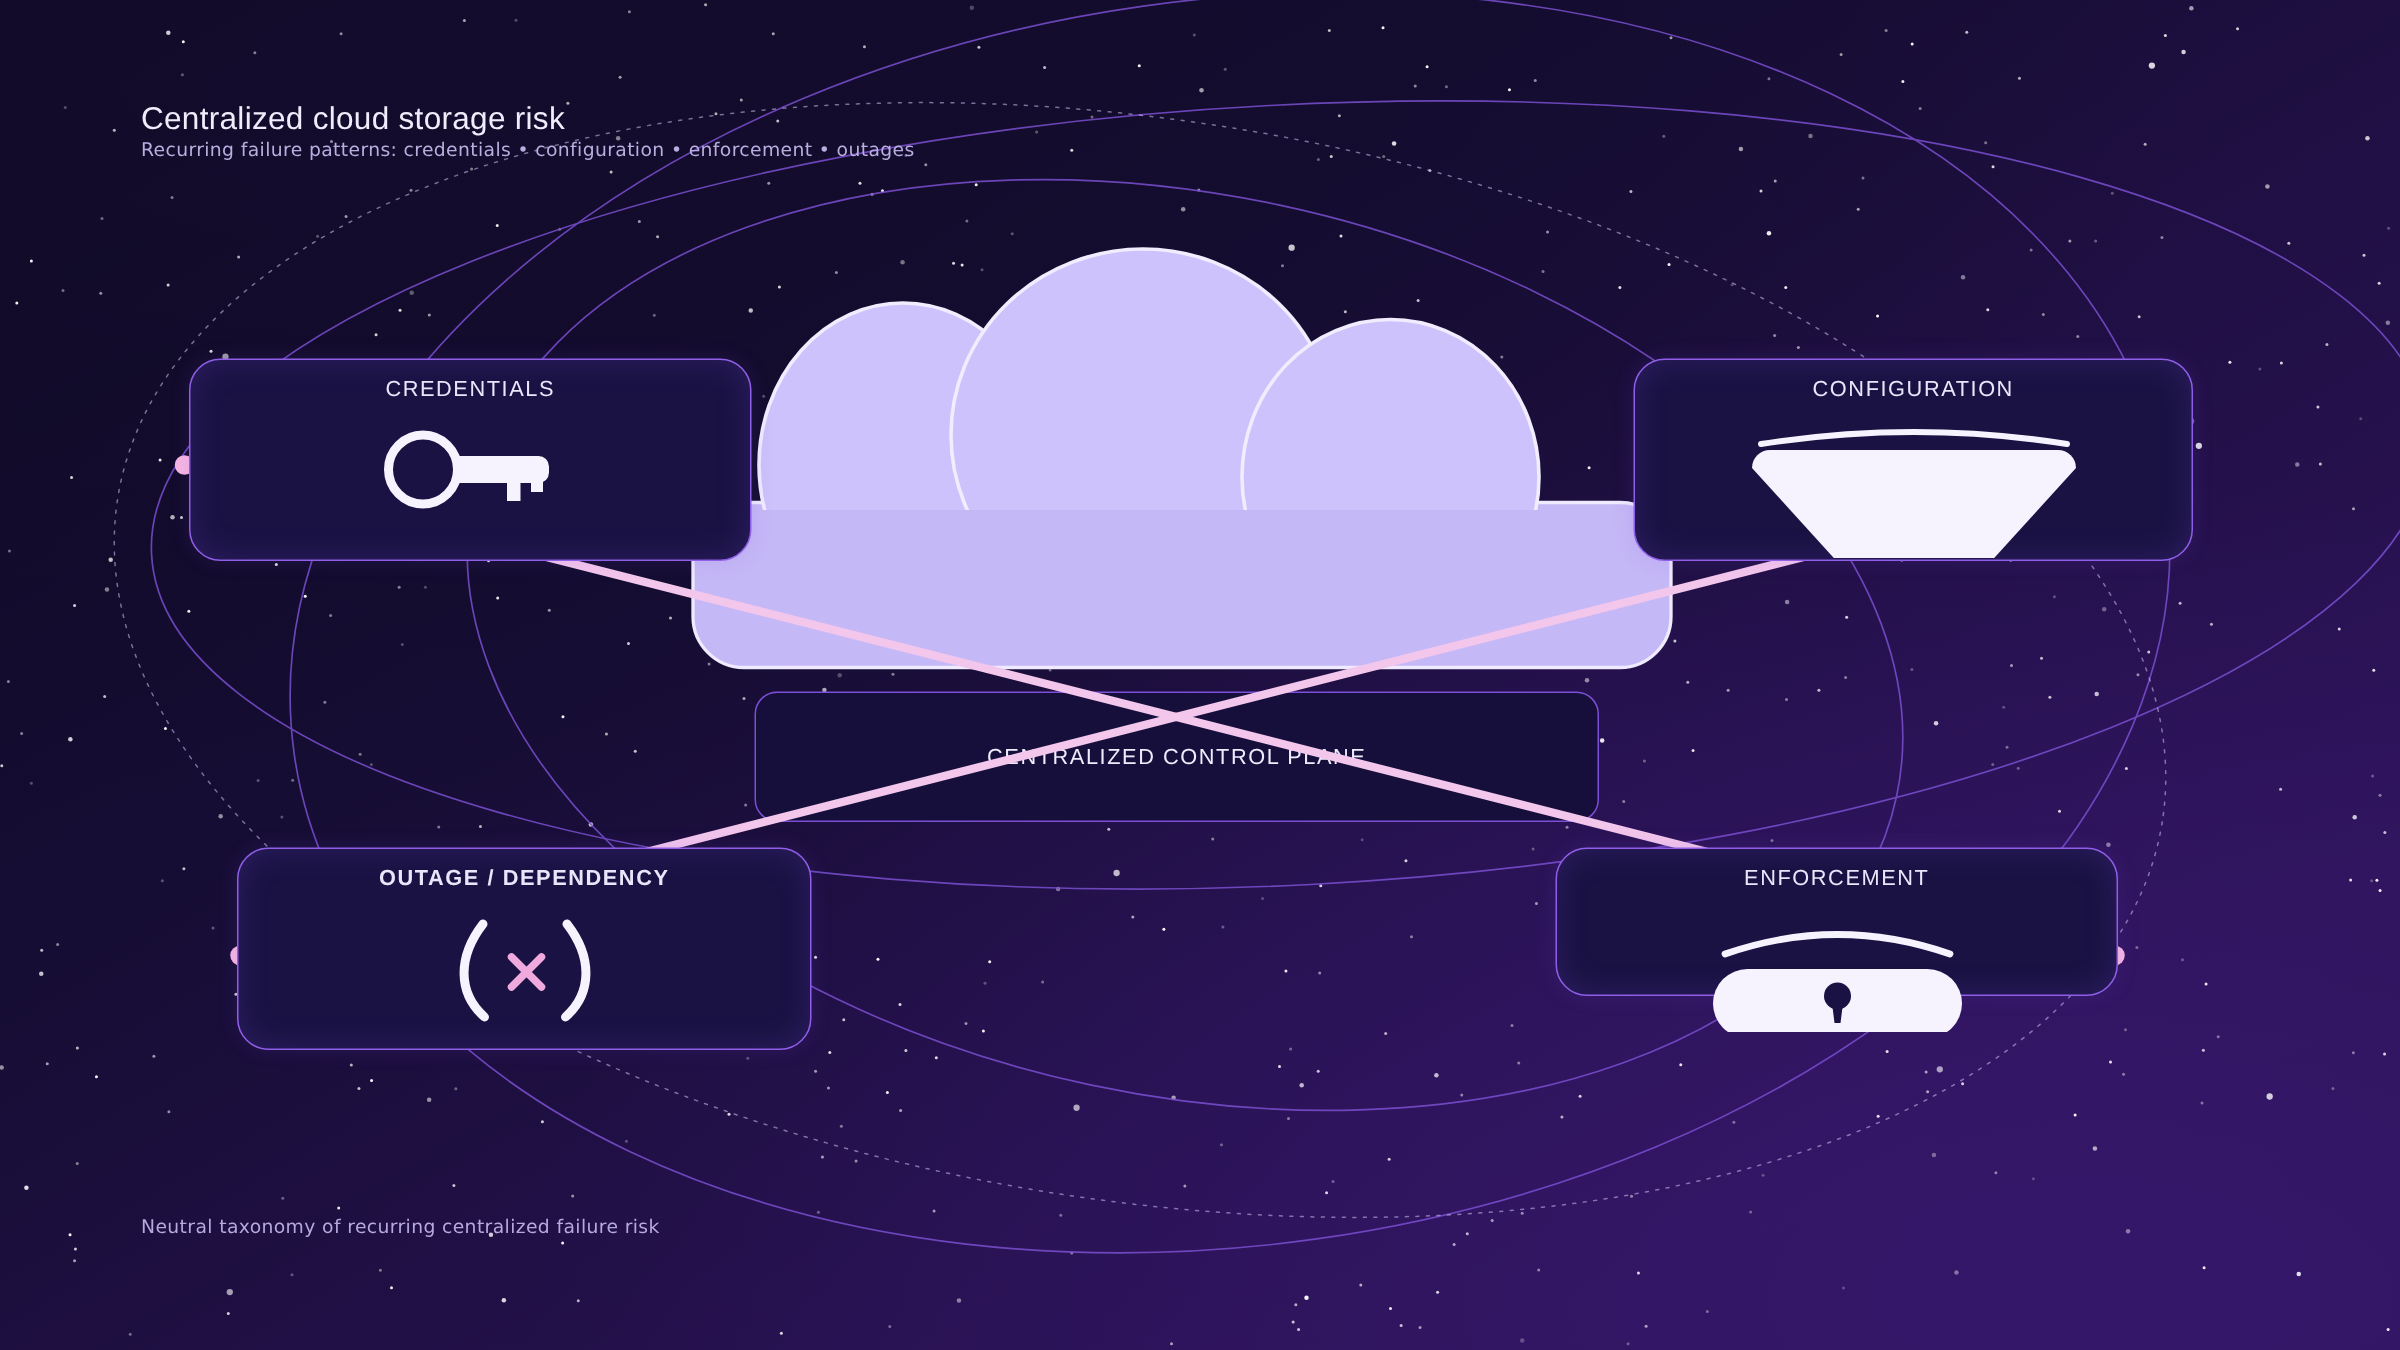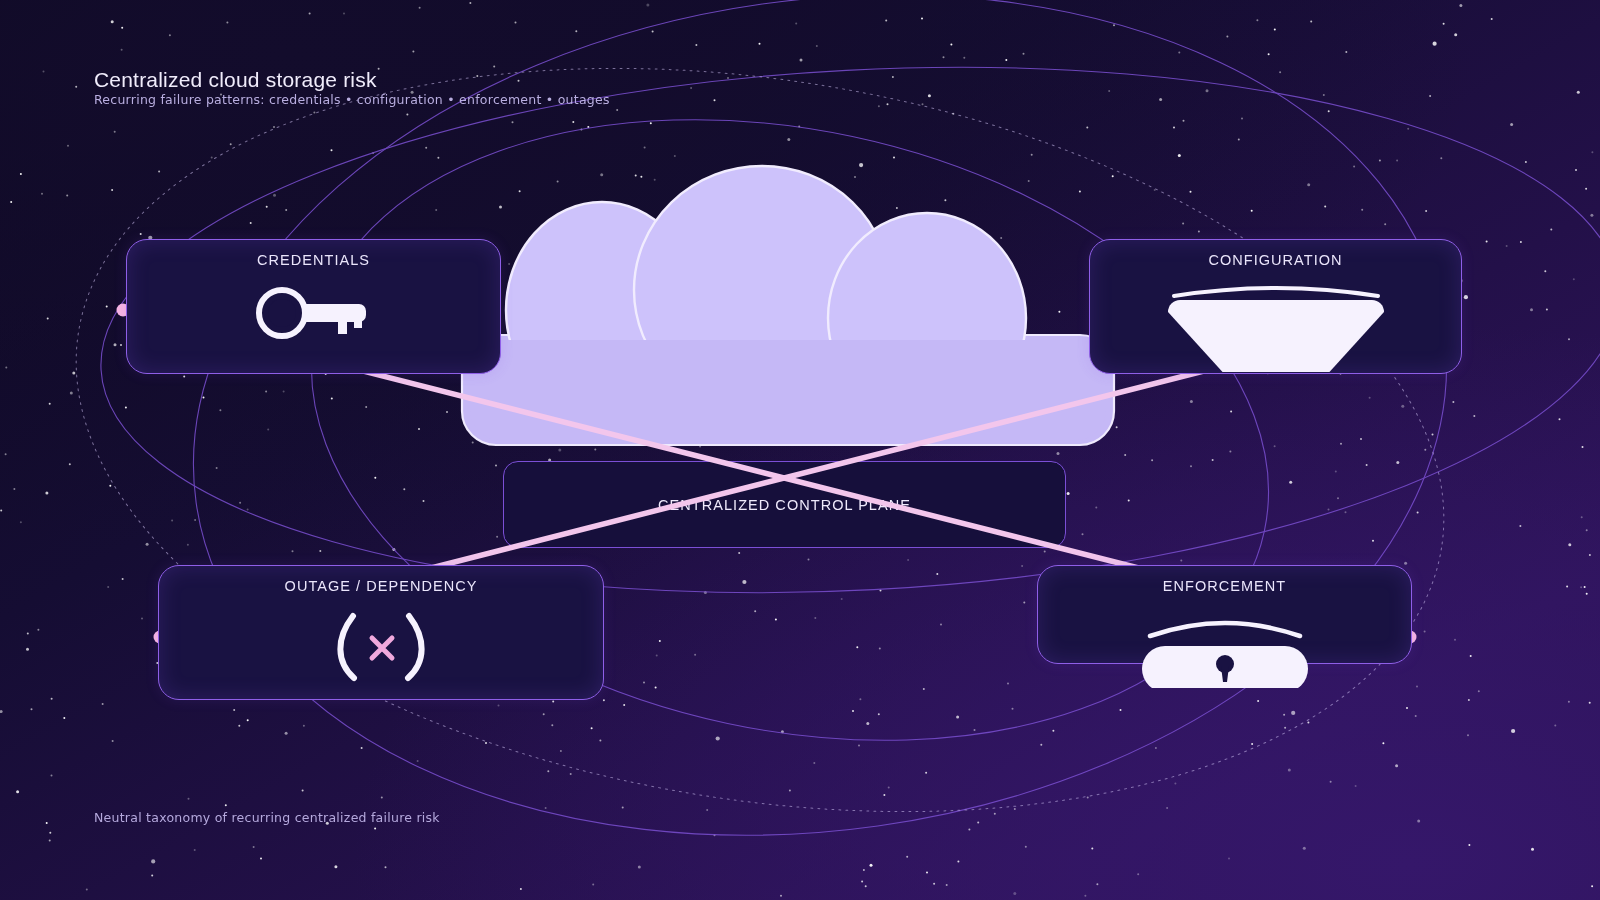--- a/index.html
+++ b/index.html
@@ -59,21 +59,21 @@
     font-family:"Liberation Sans", sans-serif;
     font-size:14.5px; letter-spacing:1.05px; color:#eae5fb;
     white-space:nowrap;
   }
   .card-icon {
     position:absolute; left:0; right:0; top:42px;
     display:flex; align-items:center; justify-content:center;
   }
   #card-credentials   { left:126px;  top:239px; width:375px; height:135px; }
   #card-configuration { left:1069px; top:239px; width:373px; height:135px;margin-left:20px; }
-  #card-outage        { left:158px;  top:565px; width:446px; height:135px; }
+  #card-outage        { left:158px;  top:565px; width:383px; height:135px;font-weight:bold; }
   #card-enforcement   { left:1037px; top:565px; width:375px; height:99px; }
 
   #card-hub {
     position:absolute; z-index:4;
     left:503px; top:461px; width:563px; height:87px;
     background:#160f3b;
     border:1.2px solid #7b4fd6;
     border-radius:15px;
   }
   #card-hub .hub-label {

